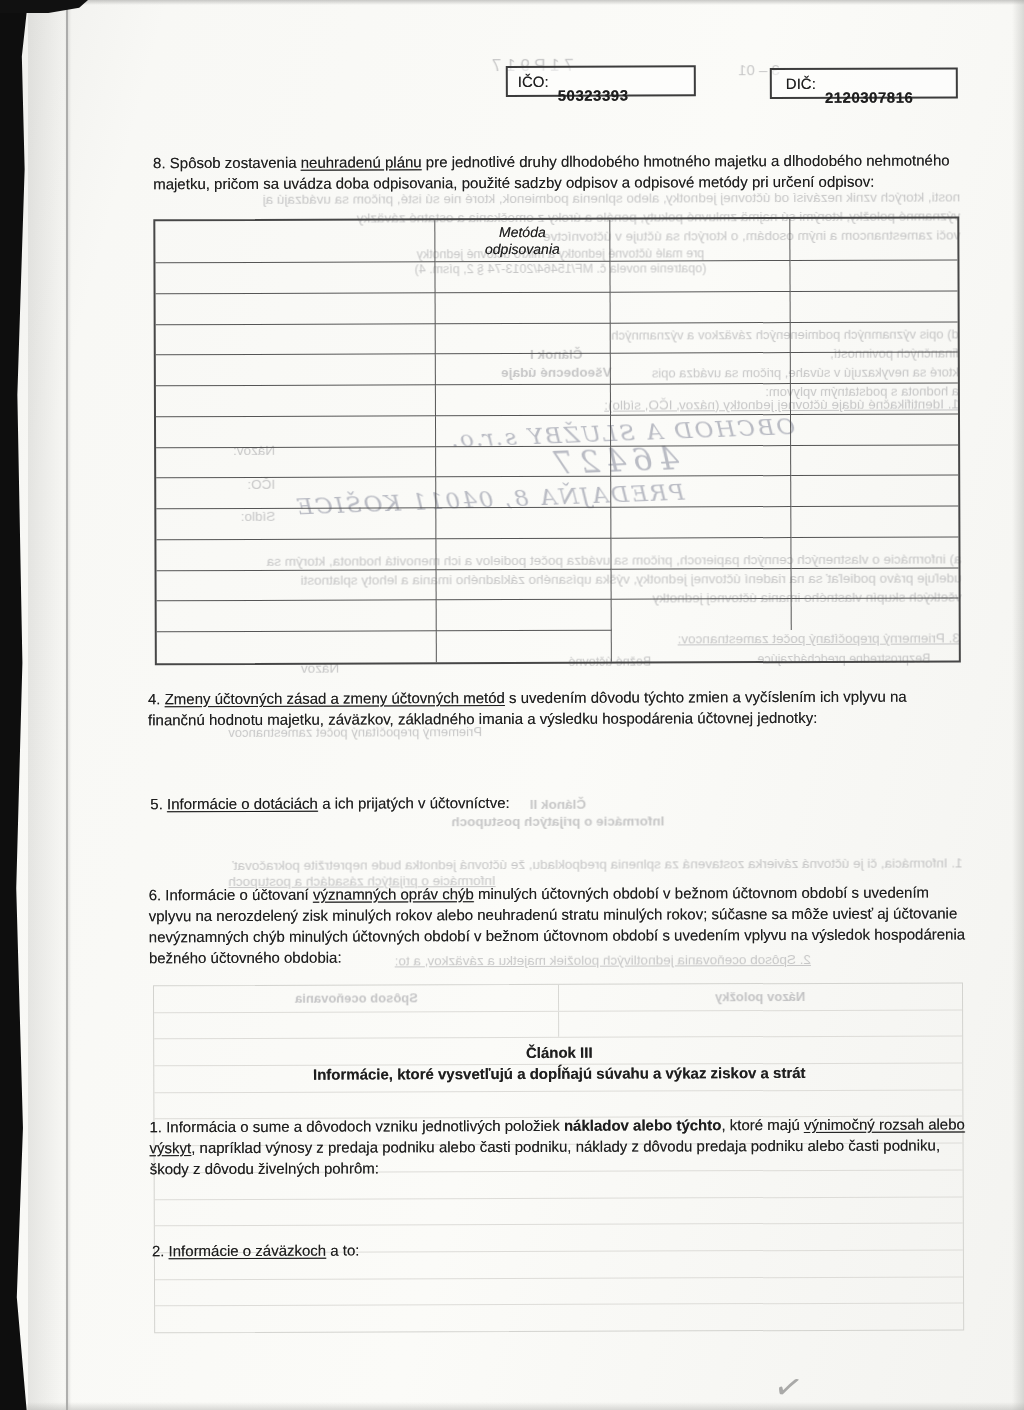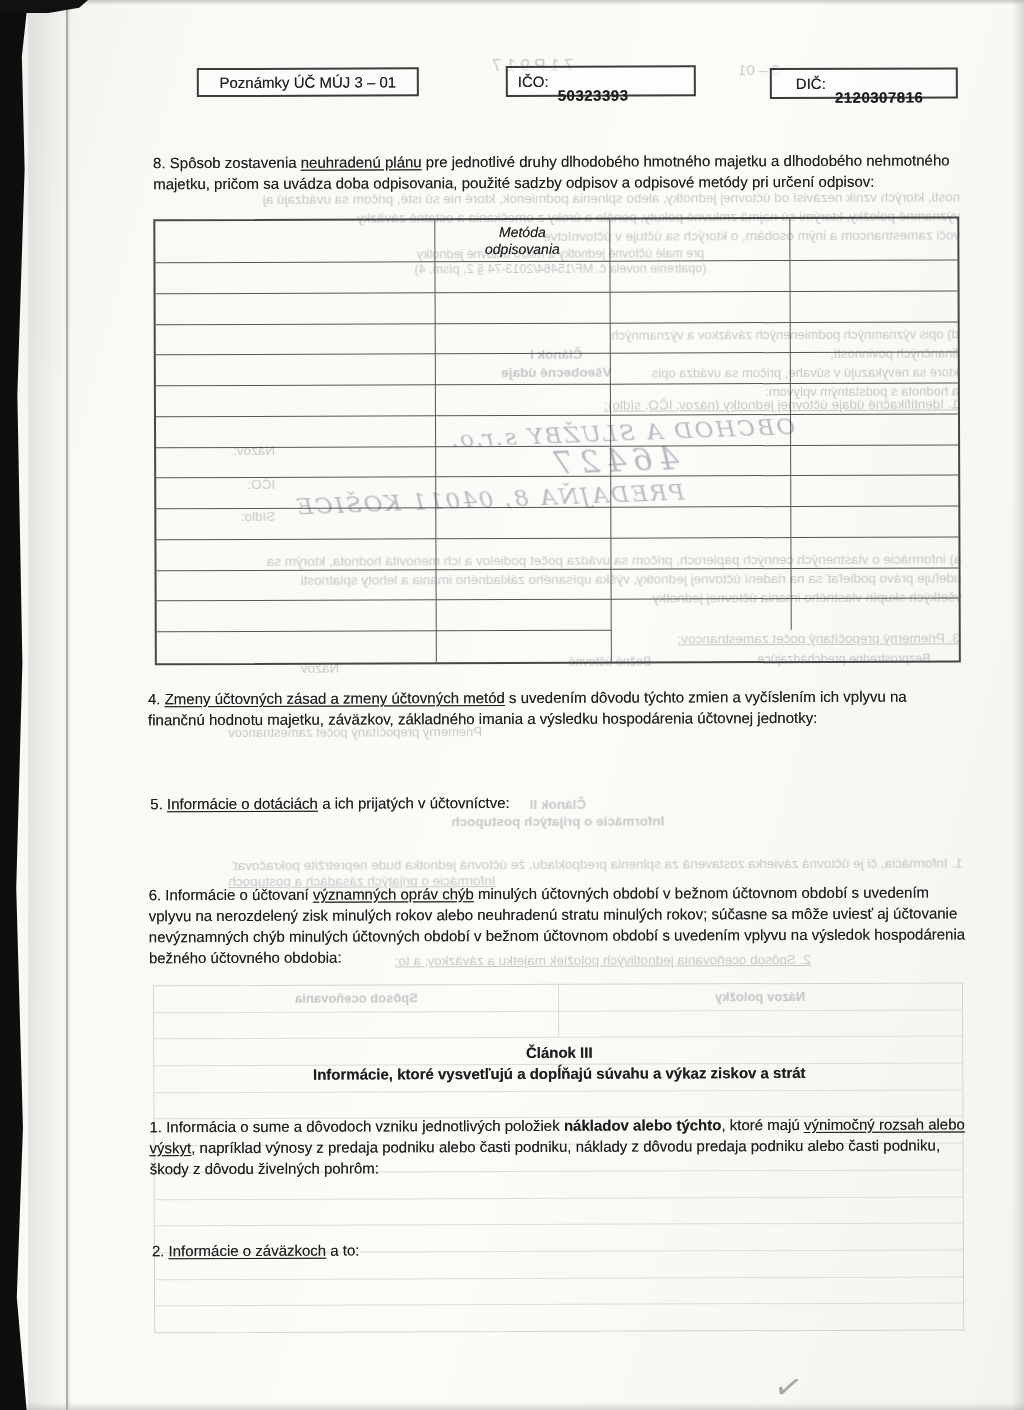--- a/index.html
+++ b/index.html
@@ -29,21 +29,21 @@
   .printed { text-shadow:0 0 .5px rgba(35,35,35,.65); }
   .para { position:absolute; font-size:15px; line-height:21px; z-index:2; }
   .u { text-decoration:underline; text-underline-offset:2px; }
   .b { font-weight:bold; }
 
   .title-box { position:absolute; left:199px; top:67px; width:222px; height:29px; border:2px solid #3c3c3c;
     background:rgba(255,255,255,.5); display:flex; align-items:center; justify-content:center; font-size:15px; z-index:3; }
   .ico-box { position:absolute; left:508px; top:66px; width:190px; height:31px; border:2px solid #3c3c3c;
     background:rgba(255,255,255,.55); display:flex; align-items:center; gap:9px; padding-left:10px; font-size:15px; z-index:3; }
   .dic-box { position:absolute; left:772px; top:69px; width:188px; height:31px; border:2px solid #3c3c3c;
-    background:rgba(255,255,255,.55); display:flex; align-items:center; gap:9px; padding-left:24px; font-size:15px; z-index:3; }
+    background:rgba(255,255,255,.55); display:flex; align-items:center; gap:9px; padding-left:14px; font-size:15px; z-index:3; }
   .id-value { font-weight:600; letter-spacing:.5px;margin-top:27px; }
 
   .p3 { left:155px; top:151px; width:810px; }
   .p4 { left:148px; top:687px; width:818px; }
   .p5 { left:150px; top:792px; width:818px; }
   .p6 { left:148px; top:883px; width:820px; }
   .c3p1 { left:148px; top:1115px; width:820px; }
   .c3p2 { left:150px; top:1239px; width:818px; }
   .art3-title { left:155px; top:1042px; width:806px; text-align:center; font-weight:bold; }
   .art3-sub { left:155px; top:1063px; width:806px; text-align:center; font-weight:bold; }
@@ -164,23 +164,20 @@
         <div class="faint-row"></div>
         <div class="faint-row"></div>
         <div class="faint-row"></div>
         <div class="faint-row"></div>
         <div class="faint-row"></div>
         <div class="faint-row"></div>
         <div class="faint-row"></div>
         <div class="faint-row"></div>
       </div>
 
-    <div class="title-box printed">
-      <span>Poznámky ÚČ MÚJ 3 – 01</span>
-    </div>
     <div class="ico-box printed">
       <span>IČO:</span>
       <span class="id-value">50323393</span>
     </div>
     <div class="dic-box printed">
       <span>DIČ:</span>
       <span class="id-value">2120307816</span>
     </div>
 
     <div class="para p3 printed">

